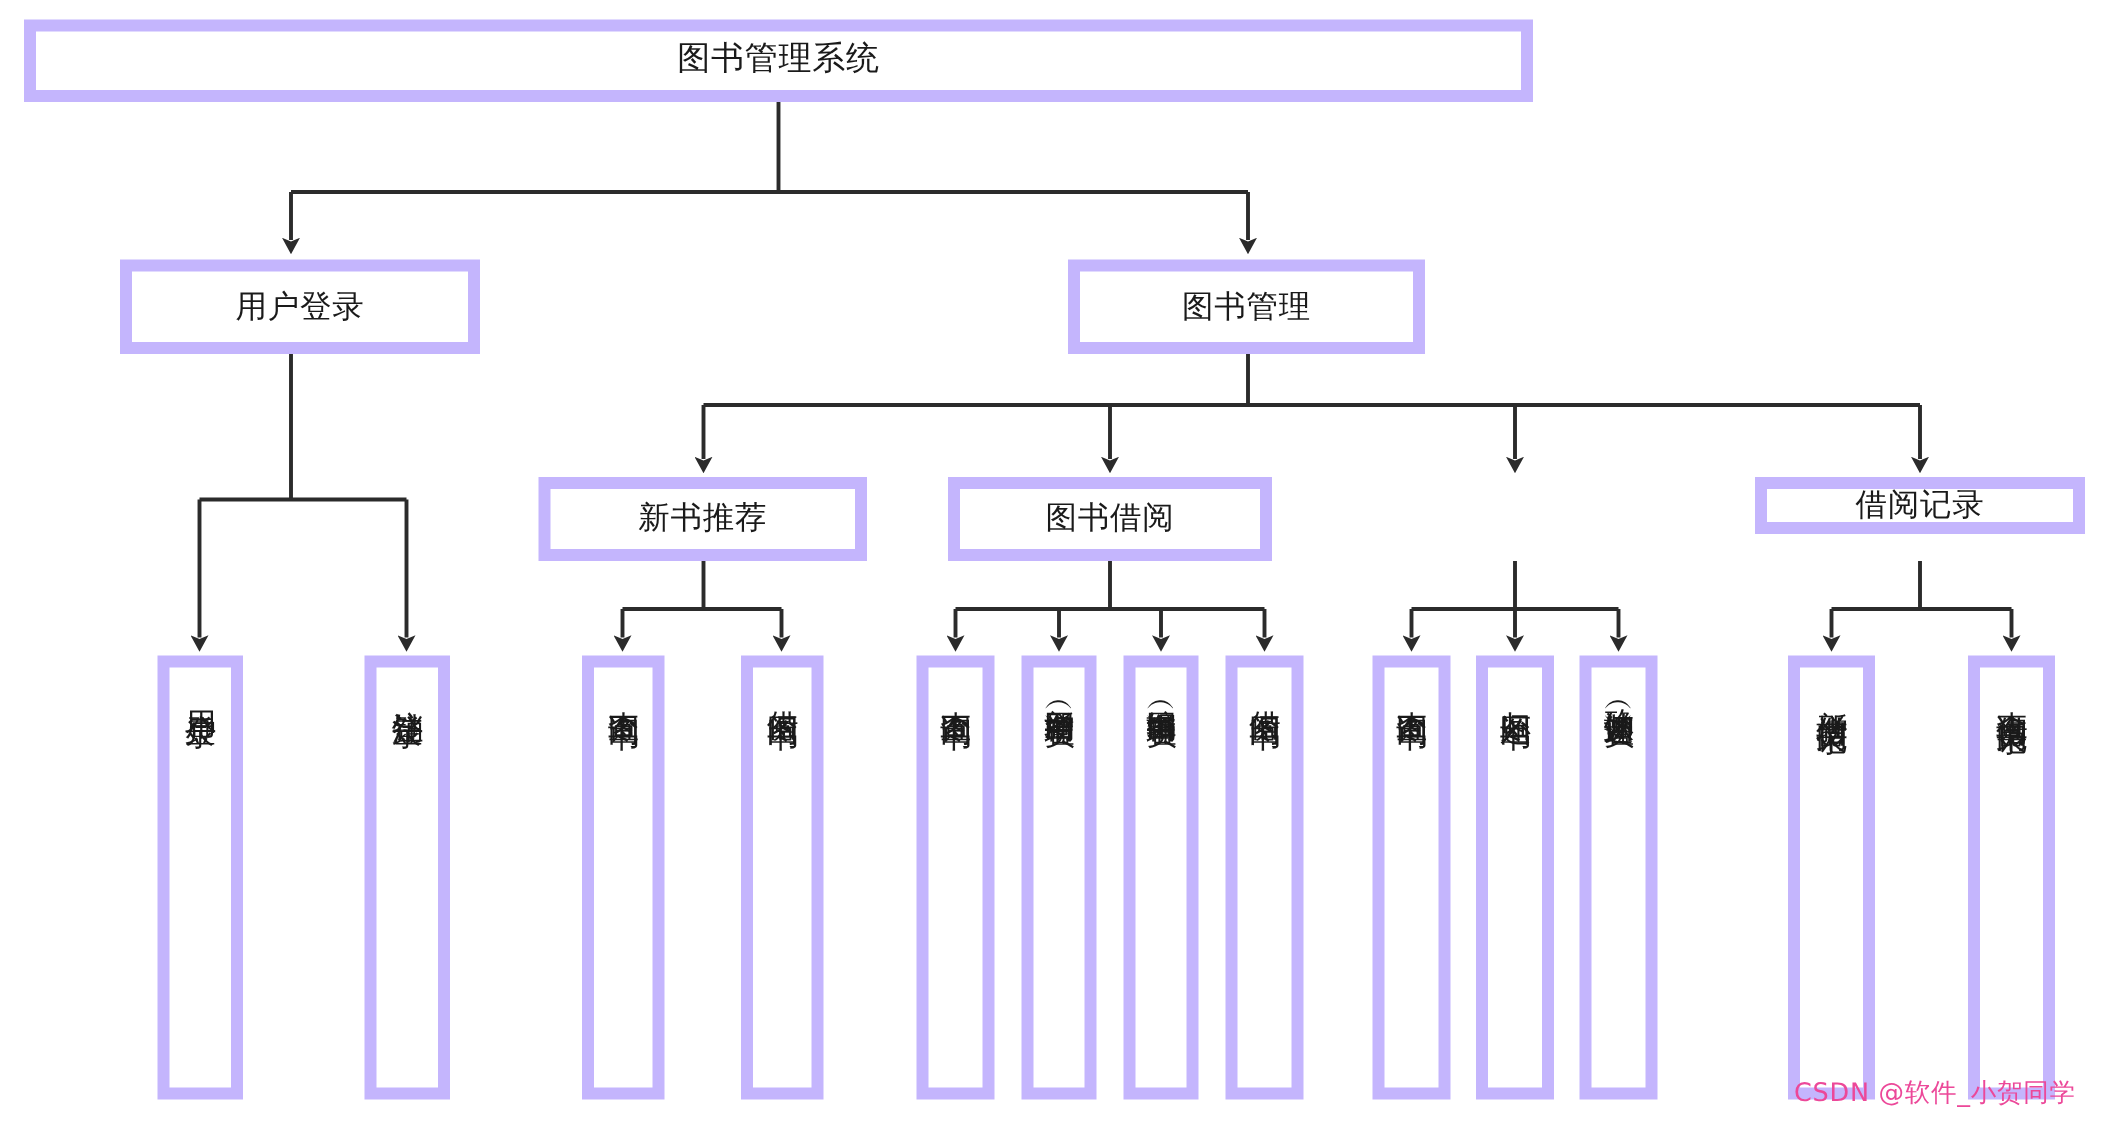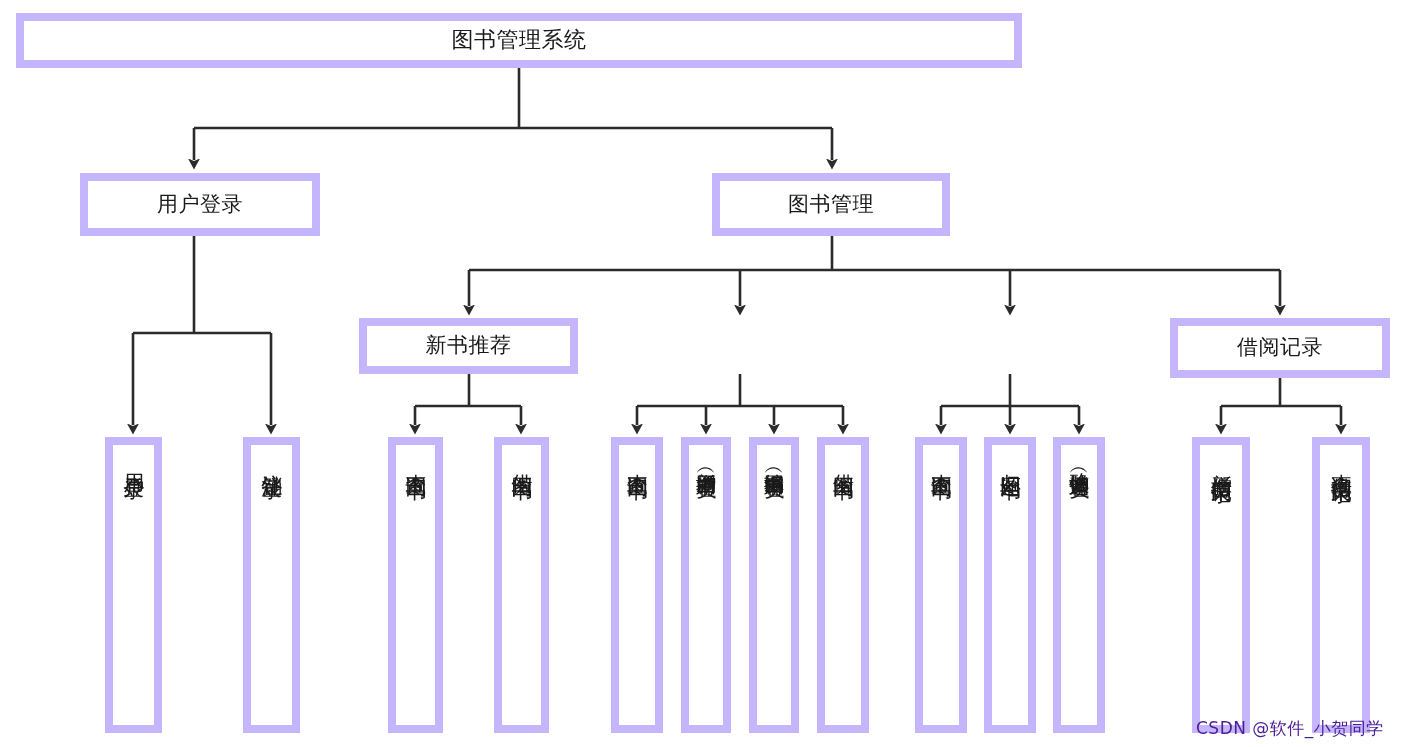--- a/index.html
+++ b/index.html
@@ -57,21 +57,21 @@
     white-space: nowrap;
     color: #1a1a1a;
   }
   .vert.tight .vtext {
     letter-spacing: 1px;
     font-size: 20px;
   }
   .watermark {
     position: absolute;
     font-size: 17px;
-    color: #4c1d95;
+    color: #ec4899;
     letter-spacing: 0.5px;
     white-space: nowrap;
     user-select: none;
   }
 </style>
 </head>
 <body>
 
 <div id="canvas">
 
@@ -132,21 +132,24 @@
   <div class="node horiz" style="left:80px; top:173px; width:240px; height:63px;">
     <span>用户登录</span>
   </div>
   <div class="node horiz" style="left:712px; top:173px; width:238px; height:63px;">
     <span>图书管理</span>
   </div>
 
   <div class="node horiz" style="left:359px; top:318px; width:219px; height:56px;">
     <span>新书推荐</span>
   </div>
-  <div class="node horiz" style="left:1170px; top:318px; width:220px; height:60px;">
+  <div class="node horiz" style="left:632px; top:318px; width:216px; height:56px;">
+    <span>图书借阅</span>
+  </div>
+  <div class="node horiz" style="left:1170px; top:318px; width:220px; height:38px;">
     <span>借阅记录</span>
   </div>
 
   <div class="node vert" style="left:105px; top:437px; width:57px; height:296px;">
     <span class="vtext">用户登录</span>
   </div>
   <div class="node vert" style="left:243px; top:437px; width:57px; height:296px;">
     <span class="vtext">注销登录</span>
   </div>
 

